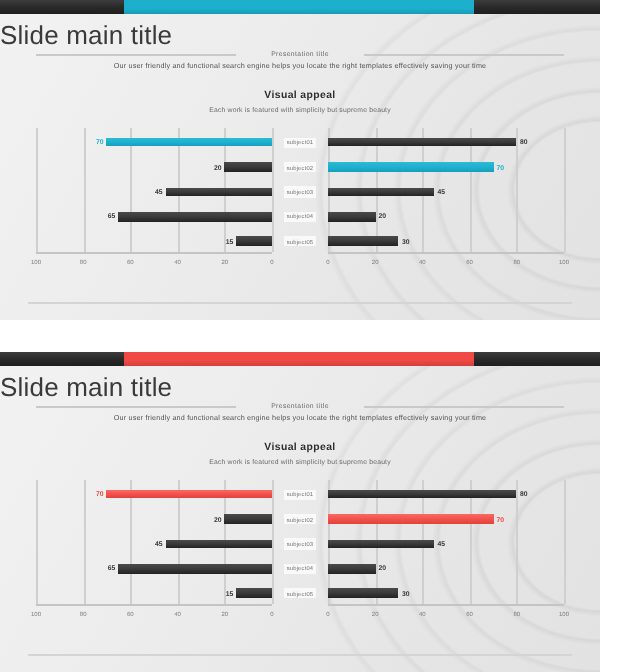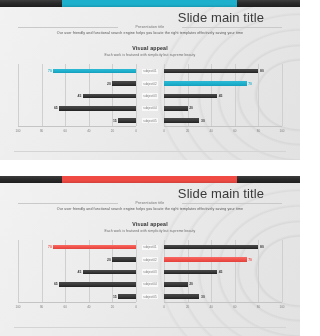--- a/index.html
+++ b/index.html
@@ -50,21 +50,21 @@
   }
   .seg-l { width: 62px; }
   .seg-m { flex: 1 1 auto; }
   .seg-r { width: 63px; }
 
   .slide-title {
     position: absolute;
     left: 0;
     top: 10px;
     width: 264px;
-    text-align: right;
+    text-align: left;
     font-size: 13px;
     color: #3a3a3a;
     letter-spacing: 0.1px;
     font-weight: 400;
   }
   .slide-subtitle {
     position: absolute;
     left: 0;
     top: 25px;
     width: 300px;

